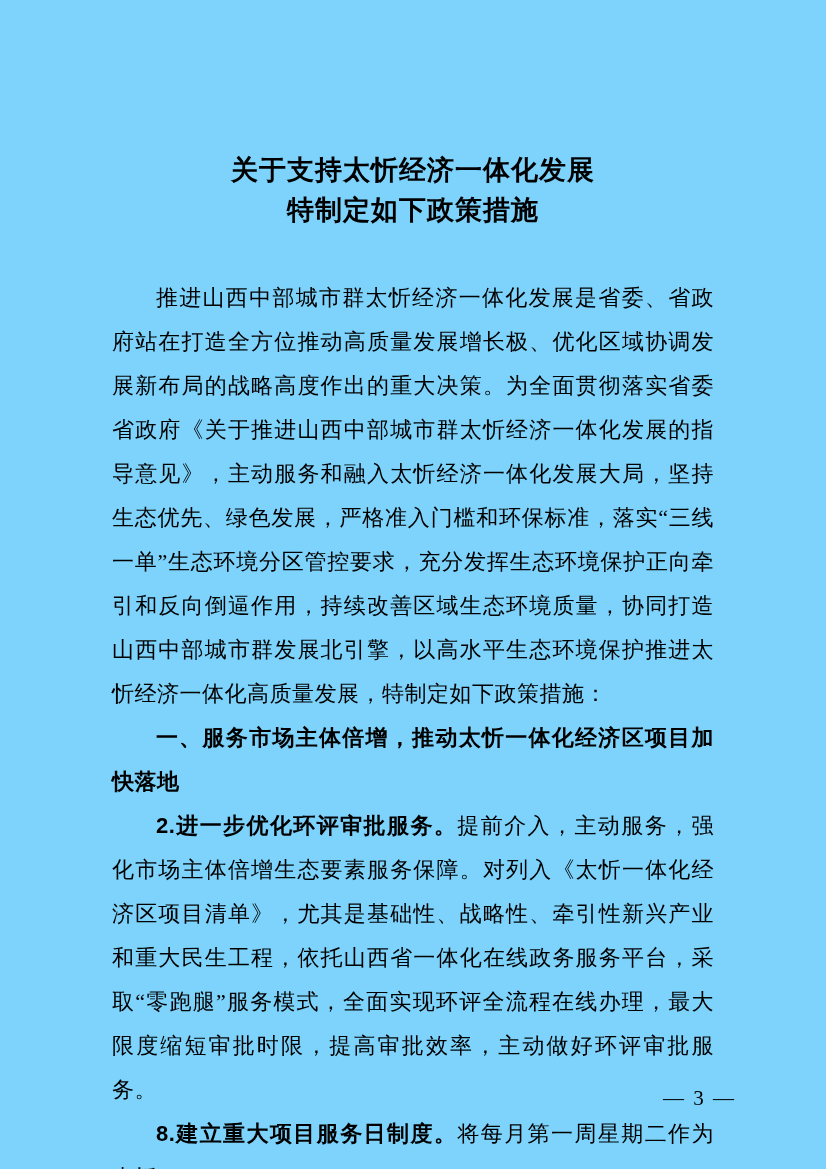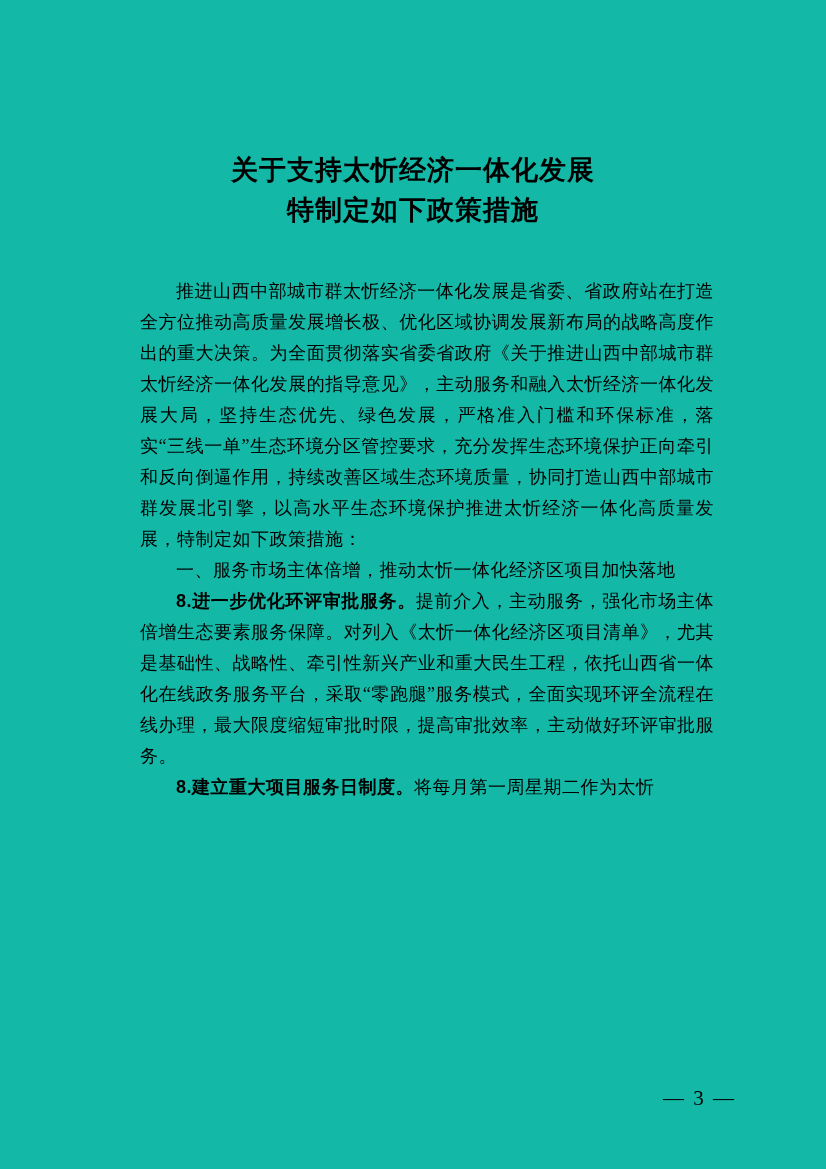--- a/index.html
+++ b/index.html
@@ -10,21 +10,21 @@
 
   body {
     font-family: "Liberation Serif", "DejaVu Serif", serif;
     color: #000000;
   }
 
   .page {
     position: relative;
     width: 826px;
     height: 1169px;
-    background: #14b8a6;
+    background: #7dd3fc;
     overflow: hidden;
   }
 
   .content {
     position: absolute;
     left: 112px;
     top: 150px;
     width: 602px;
   }
 
@@ -35,35 +35,34 @@
     line-height: 40px;
     letter-spacing: 1px;
     font-family: "Liberation Serif", "DejaVu Serif", serif;
   }
 
   .title-gap {
     height: 46px;
   }
 
   .body-text p {
-    font-size: 18px;
-    line-height: 31px;
+    font-size: 22px;
+    line-height: 44px;
     text-align: justify;
     text-indent: 2em;
     letter-spacing: 0.5px;
-    margin-left: 28px;
   }
 
   .body-text p .lead-bold {
     font-weight: bold;
     font-family: "Liberation Sans", "DejaVu Sans", sans-serif;
   }
 
   .section-heading {
-    font-weight: normal;
+    font-weight: bold;
     font-family: "Liberation Sans", "DejaVu Sans", sans-serif;
   }
 
   .page-number {
     position: absolute;
     right: 90px;
     bottom: 58px;
     font-size: 21px;
     letter-spacing: 2px;
     font-family: "Liberation Serif", "DejaVu Serif", serif;
@@ -81,21 +80,21 @@
     </div>
 
     <div class="title-gap"></div>
 
     <div class="body-text">
 
       <p><span>推进山西中部城市群太忻经济一体化发展是省委、省政府站在打造全方位推动高质量发展增长极、优化区域协调发展新布局的战略高度作出的重大决策。为全面贯彻落实省委省政府《关于推进山西中部城市群太忻经济一体化发展的指导意见》，主动服务和融入太忻经济一体化发展大局，坚持生态优先、绿色发展，严格准入门槛和环保标准，落实“三线一单”生态环境分区管控要求，充分发挥生态环境保护正向牵引和反向倒逼作用，持续改善区域生态环境质量，协同打造山西中部城市群发展北引擎，以高水平生态环境保护推进太忻经济一体化高质量发展，特制定如下政策措施：</span></p>
 
       <p class="section-heading"><span>一、服务市场主体倍增，推动太忻一体化经济区项目加快落地</span></p>
 
-      <p><span class="lead-bold">8.进一步优化环评审批服务。</span><span>提前介入，主动服务，强化市场主体倍增生态要素服务保障。对列入《太忻一体化经济区项目清单》，尤其是基础性、战略性、牵引性新兴产业和重大民生工程，依托山西省一体化在线政务服务平台，采取“零跑腿”服务模式，全面实现环评全流程在线办理，最大限度缩短审批时限，提高审批效率，主动做好环评审批服务。</span></p>
+      <p><span class="lead-bold">2.进一步优化环评审批服务。</span><span>提前介入，主动服务，强化市场主体倍增生态要素服务保障。对列入《太忻一体化经济区项目清单》，尤其是基础性、战略性、牵引性新兴产业和重大民生工程，依托山西省一体化在线政务服务平台，采取“零跑腿”服务模式，全面实现环评全流程在线办理，最大限度缩短审批时限，提高审批效率，主动做好环评审批服务。</span></p>
 
       <p><span class="lead-bold">8.建立重大项目服务日制度。</span><span>将每月第一周星期二作为太忻</span></p>
 
     </div>
   </div>
 
   <div class="page-number">— 3 —</div>
 </div>
 
 </body></html>

